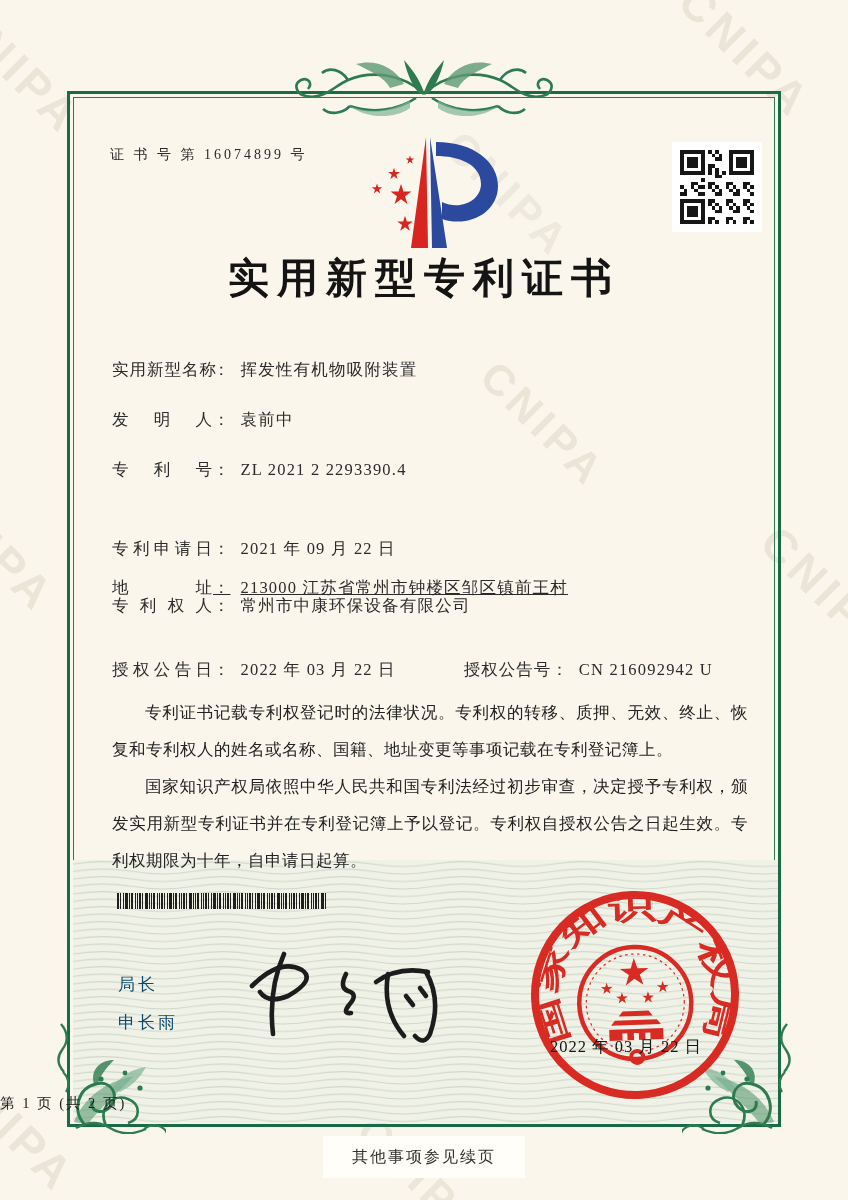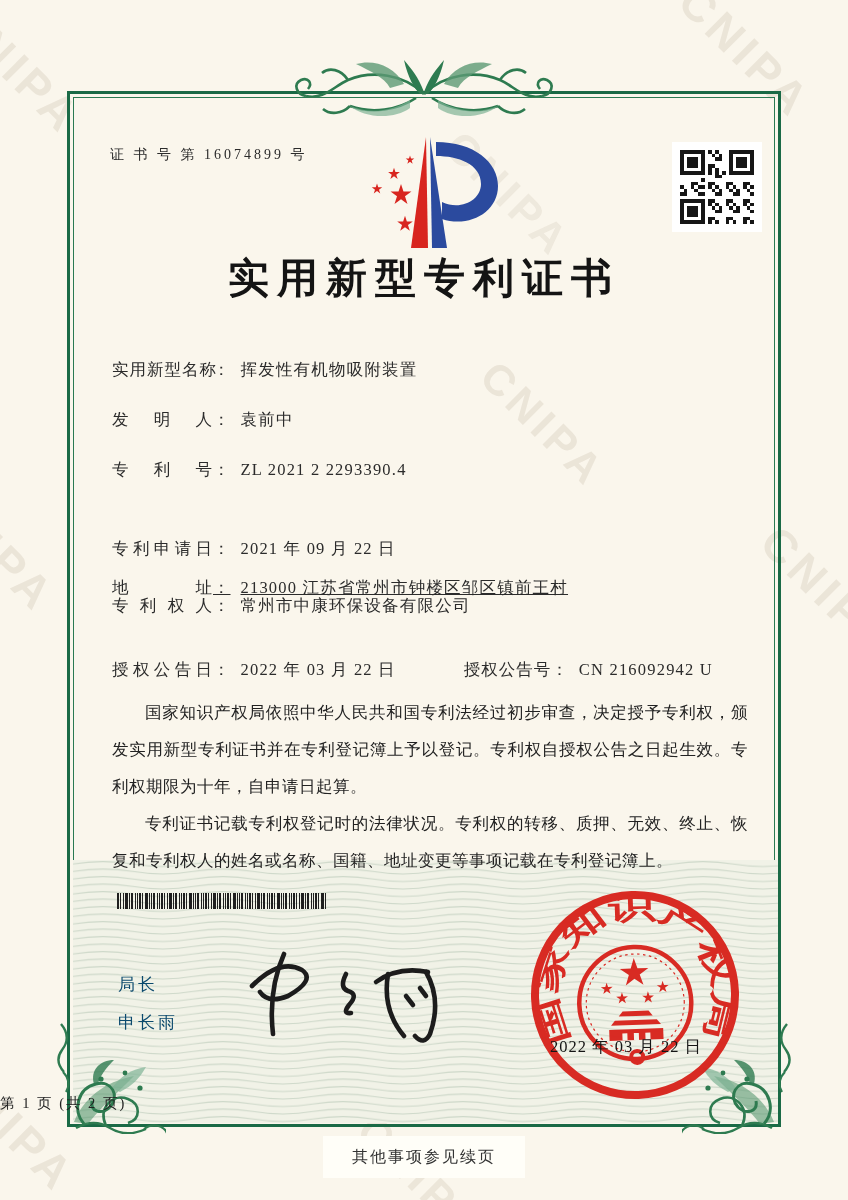--- a/index.html
+++ b/index.html
@@ -302,22 +302,22 @@
   <span class="flabel">专利权人</span><span class="fcolon">：</span><span class="fvalue">常州市中康环保设备有限公司</span>
 </div>
 <div class="field f5">
   <span class="flabel">地址</span><span class="fcolon">：</span><span class="fvalue">213000  江苏省常州市钟楼区邹区镇前王村</span>
 </div>
 <div class="field f6">
   <span class="flabel">授权公告日</span><span class="fcolon">：</span><span class="fvalue">2022 年 03 月 22 日</span><span class="fpair2"><span>授权公告号</span><span class="fcolon">：</span><span class="fvalue">CN 216092942 U</span></span>
 </div>
 
 <div class="bodytext">
+  <p>专利证书记载专利权登记时的法律状况。专利权的转移、质押、无效、终止、恢复和专利权人的姓名或名称、国籍、地址变更等事项记载在专利登记簿上。</p>
   <p>国家知识产权局依照中华人民共和国专利法经过初步审查，决定授予专利权，颁发实用新型专利证书并在专利登记簿上予以登记。专利权自授权公告之日起生效。专利权期限为十年，自申请日起算。</p>
-  <p>专利证书记载专利权登记时的法律状况。专利权的转移、质押、无效、终止、恢复和专利权人的姓名或名称、国籍、地址变更等事项记载在专利登记簿上。</p>
 </div>
 
 <svg class="barcode" id="barcodesvg" viewBox="0 0 213 16" preserveAspectRatio="none">
     <rect x="0" y="0" width="2" height="16" fill="#1f1f1f"></rect>
     <rect x="3" y="0" width="1" height="16" fill="#1f1f1f"></rect>
     <rect x="6" y="0" width="1" height="16" fill="#1f1f1f"></rect>
     <rect x="8" y="0" width="3" height="16" fill="#1f1f1f"></rect>
     <rect x="12" y="0" width="1" height="16" fill="#1f1f1f"></rect>
     <rect x="14" y="0" width="2" height="16" fill="#1f1f1f"></rect>
     <rect x="18" y="0" width="1" height="16" fill="#1f1f1f"></rect>

